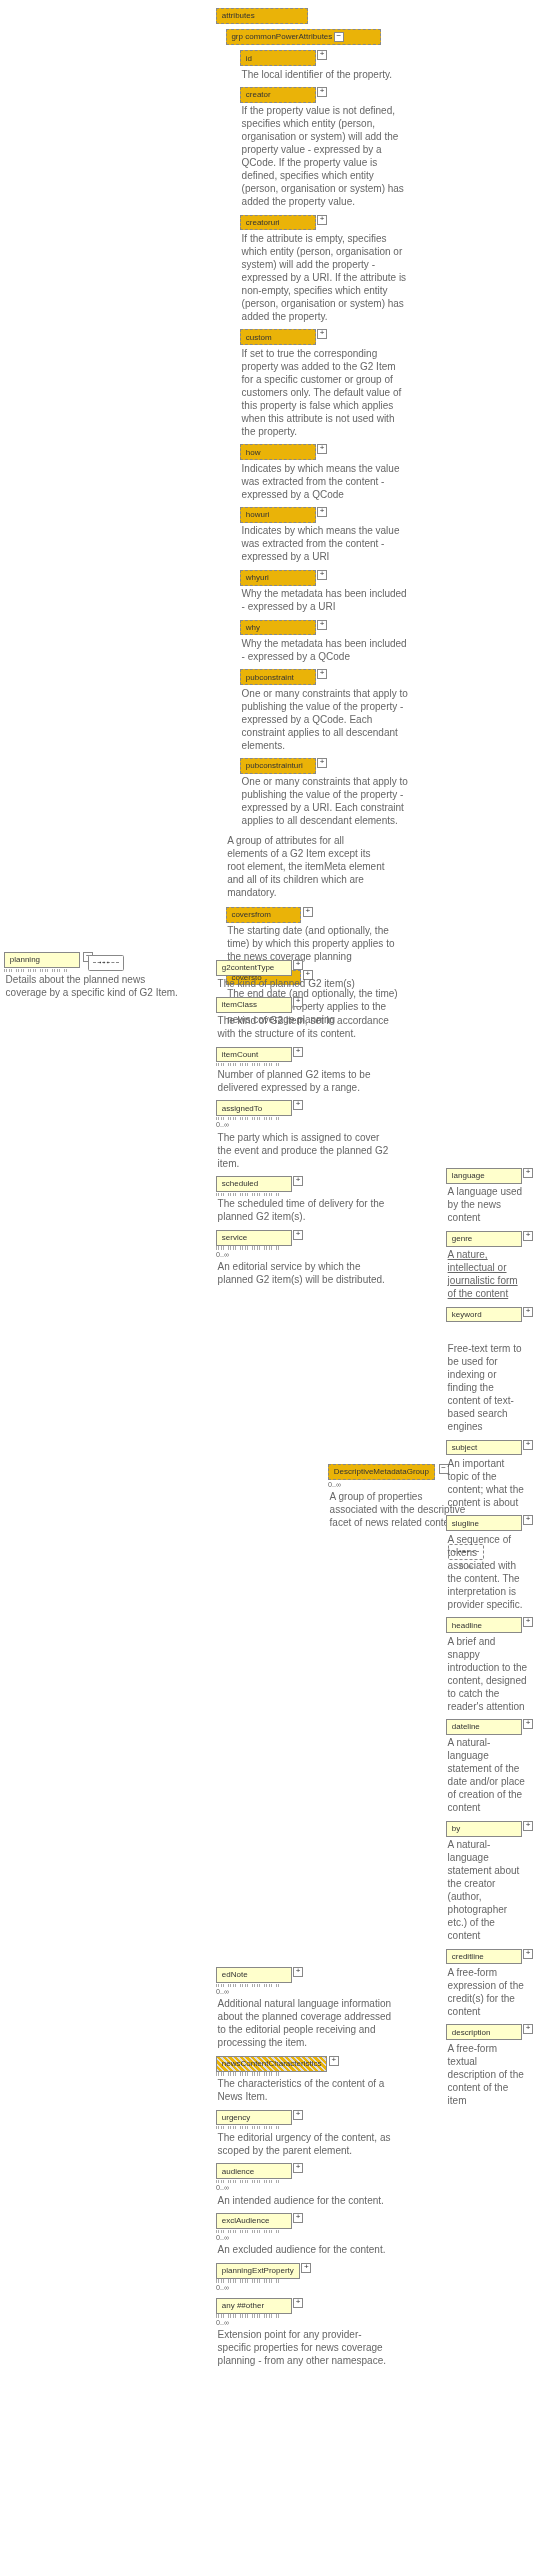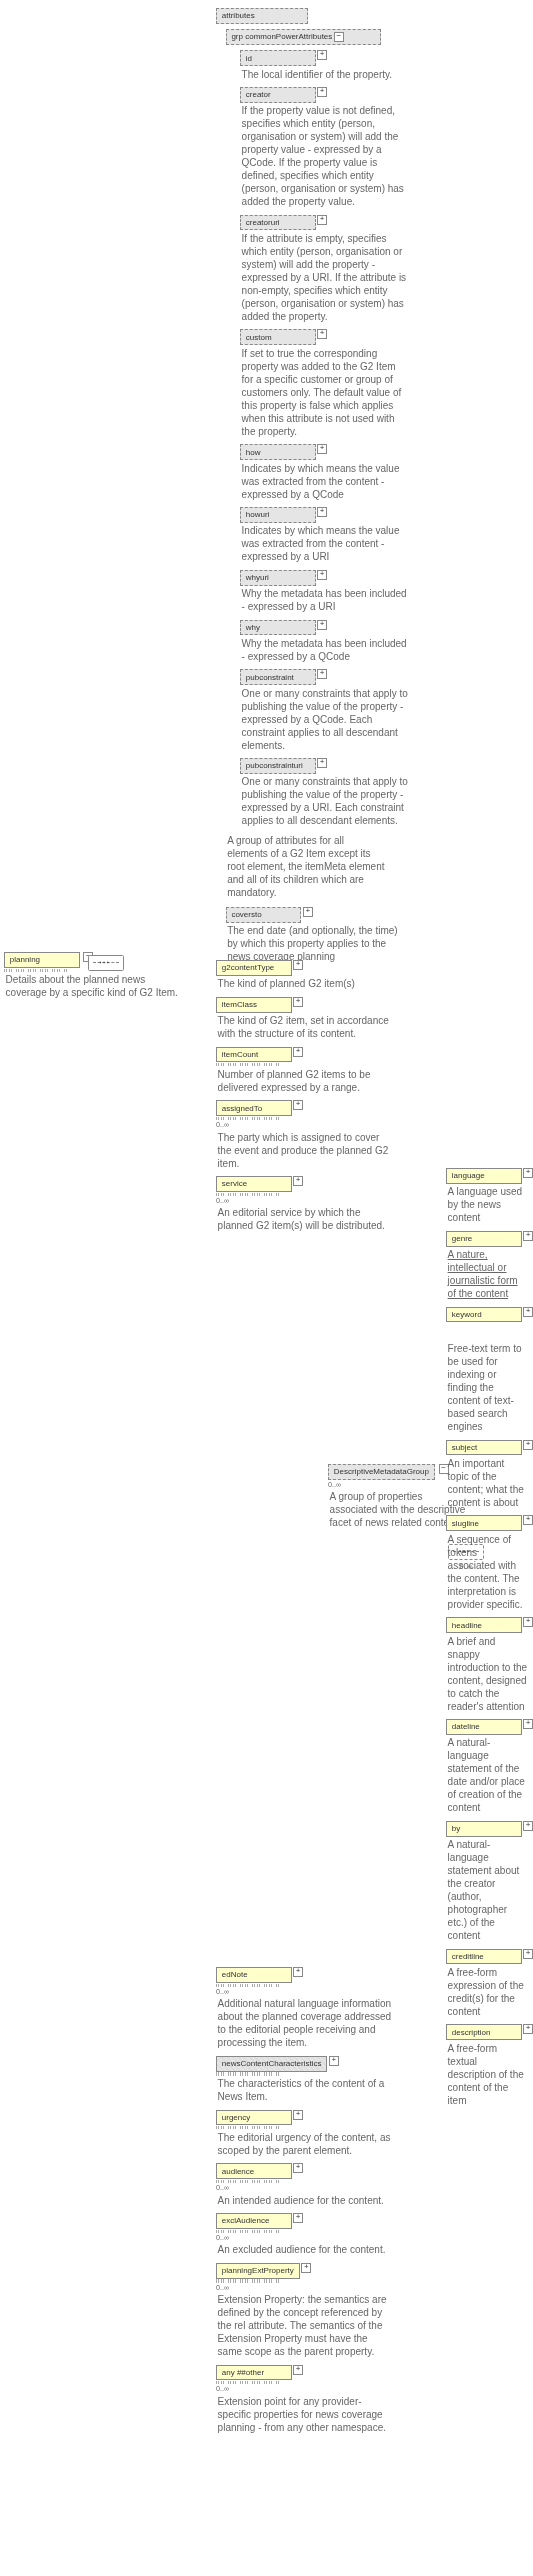--- a/index.html
+++ b/index.html
@@ -1,17 +1,17 @@
 <!DOCTYPE html>
 <html style="font-size:12.8px"><head>
 <meta charset="utf-8">
 <style>
 body{margin:0;padding:8px;font-family:Arial,sans-serif;font-size:8px;background:#fff;color:#333;width:533px}
 .node{margin-bottom:6.4px;position:relative}
-.box{border:0.8px solid #888;padding:2.4px 4.8px;display:inline-block;background:#e5e5e5;min-width:64px;position:relative}
+.box{border:0.8px solid #888;padding:2.4px 4.8px;display:inline-block;background:#eab308;min-width:64px;position:relative}
 .box.dashed{border-style:dashed}
 .box.yellow{background:#ffffcc}
 .expand{border:0.8px solid #888;width:8px;height:8px;display:inline-block;text-align:center;line-height:6.4px;font-size:8px;background:#fff;margin-left:1.6px;vertical-align:top;cursor:pointer}
 .desc{font-size:10px;color:#666;max-width:176px;margin-top:1.6px;line-height:1.3;padding-left:1.6px}
 .occ{font-size:7.2px;color:#666;margin-top:0}
 .line-strip{height:3.2px;background-image:repeating-linear-gradient(90deg,#aaa 0 0.8px,transparent 0.8px 2.4px);width:64px;margin-top:0.8px}
 .root{position:absolute;left:4px;top:952px}
 .seq{border:0.8px solid #888;width:34px;height:14.4px;display:inline-block;background:#fff;position:relative;border-radius:1.6px}
 .seq::before{content:"";position:absolute;left:4px;top:5.6px;width:25.6px;height:0.8px;border-top:0.8px dashed #888}
 .seq::after{content:"⋯";position:absolute;left:9.6px;top:0;font-size:11.2px;letter-spacing:0.8px}
@@ -44,30 +44,32 @@
         <div class="node"><span class="box dashed">custom</span><span class="expand">+</span><div class="desc">If set to true the corresponding property was added to the G2 Item for a specific customer or group of customers only. The default value of this property is false which applies when this attribute is not used with the property.</div></div>
         <div class="node"><span class="box dashed">how</span><span class="expand">+</span><div class="desc">Indicates by which means the value was extracted from the content - expressed by a QCode</div></div>
         <div class="node"><span class="box dashed">howuri</span><span class="expand">+</span><div class="desc">Indicates by which means the value was extracted from the content - expressed by a URI</div></div>
         <div class="node"><span class="box dashed">whyuri</span><span class="expand">+</span><div class="desc">Why the metadata has been included - expressed by a URI</div></div>
         <div class="node"><span class="box dashed">why</span><span class="expand">+</span><div class="desc">Why the metadata has been included - expressed by a QCode</div></div>
         <div class="node"><span class="box dashed">pubconstraint</span><span class="expand">+</span><div class="desc">One or many constraints that apply to publishing the value of the property - expressed by a QCode. Each constraint applies to all descendant elements.</div></div>
         <div class="node"><span class="box dashed">pubconstrainturi</span><span class="expand">+</span><div class="desc">One or many constraints that apply to publishing the value of the property - expressed by a URI. Each constraint applies to all descendant elements.</div></div>
       </div>
 <div class="desc" style="max-width:160px">A group of attributes for all elements of a G2 Item except its root element, the itemMeta element and all of its children which are mandatory.</div>
 <div style="margin-top:8px" id="covers">
+        <div class="node"><span class="box dashed">coversfrom</span><span class="expand">+</span><div class="desc">The starting date (and optionally, the time) by which this property applies to the news coverage planning</div></div>
         <div class="node"><span class="box dashed">coversto</span><span class="expand">+</span><div class="desc">The end date (and optionally, the time) by which this property applies to the news coverage planning</div></div>
       </div>
 </div>
 </div>
 
 <div class="col c1b" id="seqitems">
     <div class="node"><span class="box yellow">g2contentType</span><span class="expand">+</span><div class="desc">The kind of planned G2 item(s)</div></div>
     <div class="node"><span class="box yellow">itemClass</span><span class="expand">+</span><div class="desc">The kind of G2 item, set in accordance with the structure of its content.</div></div>
     <div class="node"><span class="box yellow">itemCount</span><span class="expand">+</span><div class="line-strip"></div><div class="desc">Number of planned G2 items to be delivered expressed by a range.</div></div>
     <div class="node"><span class="box yellow">assignedTo</span><span class="expand">+</span><div class="line-strip"></div><div class="occ">0..∞</div><div class="desc">The party which is assigned to cover the event and produce the planned G2 item.</div></div>
+    <div class="node"><span class="box yellow">scheduled</span><span class="expand">+</span><div class="line-strip"></div><div class="desc">The scheduled time of delivery for the planned G2 item(s).</div></div>
     <div class="node"><span class="box yellow">service</span><span class="expand">+</span><div class="line-strip"></div><div class="occ">0..∞</div><div class="desc">An editorial service by which the planned G2 item(s) will be distributed.</div></div>
     <div style="height: 800px;"></div>
   </div>
 
 <div class="col c2">
 <div class="node">
 <span class="box dashed"><span>DescriptiveMetadataGroup</span></span>
 <span class="expand">−</span>
 <div class="occ">0..∞</div>
 <div class="desc">A group of properties associated with the descriptive facet of news related content.</div>
@@ -88,16 +90,16 @@
     <div class="node"><span class="box yellow">creditline</span><span class="expand">+</span><div class="desc" style="max-width: 80px;">A free-form expression of the credit(s) for the content</div></div>
     <div class="node"><span class="box yellow">description</span><span class="expand">+</span><div class="desc" style="max-width: 80px;">A free-form textual description of the content of the item</div></div>
   </div>
 
 <div class="col" style="left:216px;top:1967px;width:208px" id="tail">
     <div class="node"><span class="box yellow">edNote</span><span class="expand">+</span><div class="line-strip"></div><div class="occ">0..∞</div><div class="desc">Additional natural language information about the planned coverage addressed to the editorial people receiving and processing the item.</div></div>
     <div class="node"><span class="box hatch">newsContentCharacteristics</span><span class="expand">+</span><div class="line-strip"></div><div class="desc">The characteristics of the content of a News Item.</div></div>
     <div class="node"><span class="box yellow">urgency</span><span class="expand">+</span><div class="line-strip"></div><div class="desc">The editorial urgency of the content, as scoped by the parent element.</div></div>
     <div class="node"><span class="box yellow">audience</span><span class="expand">+</span><div class="line-strip"></div><div class="occ">0..∞</div><div class="desc">An intended audience for the content.</div></div>
     <div class="node"><span class="box yellow">exclAudience</span><span class="expand">+</span><div class="line-strip"></div><div class="occ">0..∞</div><div class="desc">An excluded audience for the content.</div></div>
-    <div class="node"><span class="box yellow">planningExtProperty</span><span class="expand">+</span><div class="line-strip"></div><div class="occ">0..∞</div><div class="desc">Extension Property: the semantics are defined by the concept referenced by the rel attribute. The semantics of the Extension Property must have the same scope as the parent property.</div></div>
+    <div class="node"><span class="box yellow">planningExtProperty</span><span class="expand">+</span><div class="line-strip"></div><div class="occ">0..∞</div></div>
     <div class="node"><span class="box yellow">any ##other</span><span class="expand">+</span><div class="line-strip"></div><div class="occ">0..∞</div><div class="desc">Extension point for any provider-specific properties for news coverage planning - from any other namespace.</div></div>
   </div>
 
 
 </body></html>

